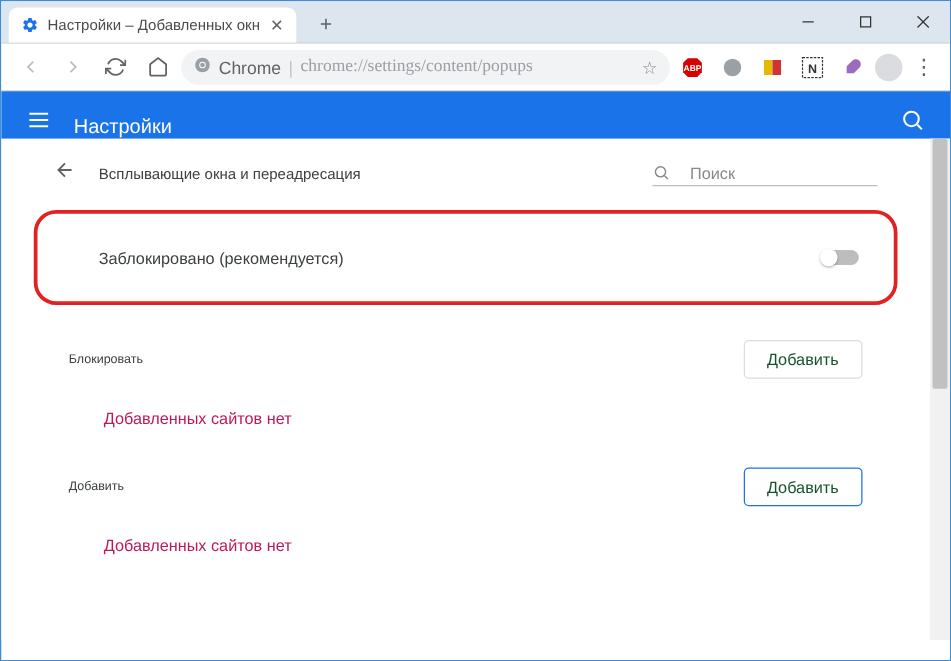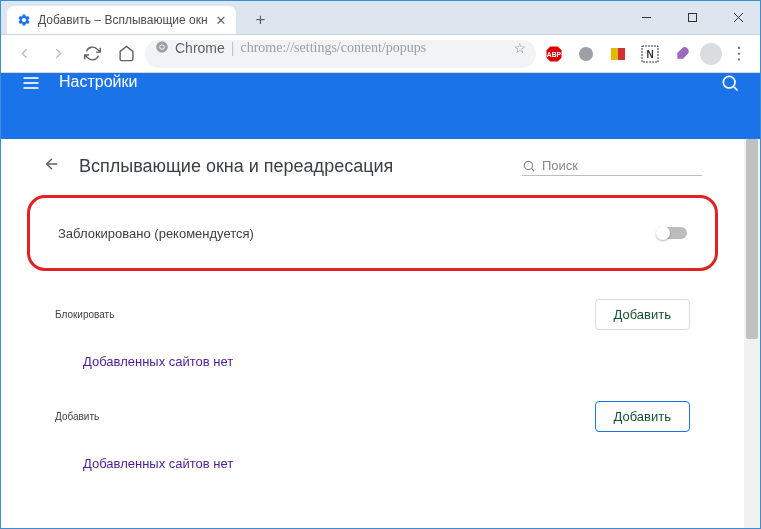--- a/index.html
+++ b/index.html
@@ -15,77 +15,77 @@
 .tab { height: 28px; background: #fff; border-radius: 7px 7px 0 0; display: flex; align-items: center; padding: 0 10px; min-width: 225px; font-size: 12px; color: #4c4c4c; }
 .tab-icon { width: 14px; height: 14px; margin-right: 7px; }
 .tab-close { margin-left: auto; color: #666; font-size: 13px; padding-left: 8px; }
 .new-tab { width: 28px; height: 28px; display: flex; align-items: center; justify-content: center; color: #5f6368; font-size: 17px; margin-left: 10px; }
 
 
 .addr-bar { height: 38px; background: #fff; display: flex; align-items: center; padding: 0 8px; border-bottom: 1px solid #d9d9d9; gap: 4px; }
 .nav-btn { width: 30px; height: 30px; display: flex; align-items: center; justify-content: center; color: #5f6368; }
 .nav-btn.disabled { color: #bdbdbd; }
 .nav-btn svg { width: 17px; height: 17px; }
-.url-box { flex: 1; height: 28px; background: #f1f3f4; border-radius: 14px; display: flex; padding: 0 10px; font-size: 14px; color: #5f6368; gap: 6px; }
+.url-box { flex: 1; height: 28px; background: #f1f3f4; border-radius: 14px; display: flex; align-items: center; padding: 0 10px; font-size: 14px; color: #5f6368; gap: 6px; }
 .url-chrome-label { color: #5f6368; }
 .url-divider { color: #c4c4c4; }
 .url-path { color: #9aa0a6; font-family: Liberation Serif, serif; }
 .url-star { margin-left: auto; color: #888; }
 .ext-icon { width: 22px; height: 22px; display: flex; align-items: center; justify-content: center; margin: 0 3px; }
 .ext-abp { width: 18px; height: 18px; }
 .avatar { width: 22px; height: 22px; border-radius: 50%; background: #dadce0; }
 .menu-dots { width: 26px; display: flex; align-items: center; justify-content: center; color: #5f6368; font-size: 17px; }
 
 
-.blue-header { height: 66px; background: #1a73e8; display: flex; align-items: flex-start; padding: 0 20px; color: #fff; }
+.blue-header { height: 38px; background: #1a73e8; display: flex; align-items: flex-end; padding: 0 20px; color: #fff; }
 .ham { margin-right: 18px; }
 .ham svg { width: 20px; height: 20px; }
 .header-title { font-size: 16px; font-weight: 400; }
 .header-search { margin-left: auto; }
 .header-search svg { width: 20px; height: 20px; }
 
 
 .content-wrap { background: #fff; height: calc(529px - 34px - 38px - 54px - 2px); position: relative; display: flex; }
 .content-inner { flex: 1; padding: 0 12px; }
 .scrollbar { width: 16px; background: #f1f1f1; position: relative; }
 .scroll-thumb { position: absolute; top: 0; left: 2px; right: 2px; height: 200px; background: #c1c1c1; border-radius: 2px; }
 
 
 .section-head { display: flex; align-items: center; padding: 16px 30px 10px 30px; gap: 18px; }
 .back-arrow svg { width: 18px; height: 18px; color: #5f6368; }
-.section-title { font-size: 18px; color: #3c4043; font-weight: 500; }
-.search-field { margin-left: auto; display: flex; align-items: center; border-bottom: 1px solid #bdbdbd; padding: 2px 0; width: 180px; gap: 6px; color: #888; font-size: 13px; }
+.section-title { font-size: 12px; color: #3c4043; font-weight: 500; }
+.search-field { margin-left: auto; display: flex; align-items: flex-start; border-bottom: 1px solid #bdbdbd; padding: 2px 0; width: 180px; gap: 16px; color: #888; font-size: 13px; }
 .search-field svg { width: 14px; height: 14px; }
 
 
 .highlight-box { border: 3px solid #e22122; border-radius: 18px; margin: 8px 14px 18px 14px; padding: 26px 28px; display: flex; align-items: center; position: relative; }
-.highlight-label { font-size: 13px; color: #3c4043; }
+.highlight-label { font-size: 13px; color: #3c4043; margin-left: 21px; }
 .toggle-wrap { margin-left: auto; display: flex; align-items: center; gap: 14px; }
 .toggle { width: 30px; height: 12px; background: #bdbdbd; border-radius: 6px; position: relative; }
 .toggle-knob { width: 14px; height: 14px; background: #fff; border-radius: 50%; position: absolute; left: -1px; top: -1px; box-shadow: 0 1px 2px rgba(0,0,0,0.3); }
 
 
 .section-row { display: flex; align-items: center; padding: 10px 42px; }
 .section-label { font-size: 10px; color: #3c4043; }
 .add-btn { margin-left: auto; border: 1px solid #dadce0; background: #fff; color: #14532d; font-size: 13px; padding: 7px 18px; border-radius: 4px; font-weight: 500; }
 .add-btn.strong { border: 1.5px solid #1a73e8; }
-.empty-text { padding: 14px 42px 22px 70px; font-size: 13px; color: #4c1d95; }
+.empty-text { padding: 14px 42px 22px 70px; font-size: 13px; color: #be185d; }
 
 </style>
 </head>
 <body>
 
 <div class="tab-bar">
   <div class="tab">
     <span class="tab-icon">
       <svg viewBox="0 0 24 24" fill="#1a73e8">
           <path d="M19.14 12.94c.04-.3.06-.61.06-.94 0-.32-.02-.64-.07-.94l2.03-1.58c.18-.14.23-.41.12-.61l-1.92-3.32c-.12-.22-.37-.29-.59-.22l-2.39.96c-.5-.38-1.03-.7-1.62-.94l-.36-2.54c-.04-.24-.24-.41-.48-.41h-3.84c-.24 0-.43.17-.47.41l-.36 2.54c-.59.24-1.13.57-1.62.94l-2.39-.96c-.22-.08-.47 0-.59.22L2.74 8.87c-.12.21-.08.47.12.61l2.03 1.58c-.05.3-.07.63-.07.94 0 .31.02.64.06.94l-2.03 1.58c-.18.14-.23.41-.12.61l1.92 3.32c.12.22.37.29.59.22l2.39-.96c.5.38 1.03.7 1.62.94l.36 2.54c.05.24.24.41.48.41h3.84c.24 0 .44-.17.47-.41l.36-2.54c.59-.24 1.13-.56 1.62-.94l2.39.96c.22.08.47 0 .59-.22l1.92-3.32c.12-.22.07-.47-.12-.61l-2.01-1.58zM12 15.6c-1.98 0-3.6-1.62-3.6-3.6s1.62-3.6 3.6-3.6 3.6 1.62 3.6 3.6-1.62 3.6-3.6 3.6z"></path>
         </svg>
     </span>
-    <span>Добавить – Всплывающие окн</span>
+    <span>Настройки – Добавленных окн</span>
     <span class="tab-close">✕</span>
   </div>
   <div class="new-tab">+</div>
   <div class="window-controls">
     <div class="win-btn">
         <svg viewBox="0 0 11 11">
           <line x1="1" y1="5.5" x2="10" y2="5.5" stroke="#333" stroke-width="1"></line>
         </svg>
       </div>
     <div class="win-btn">

